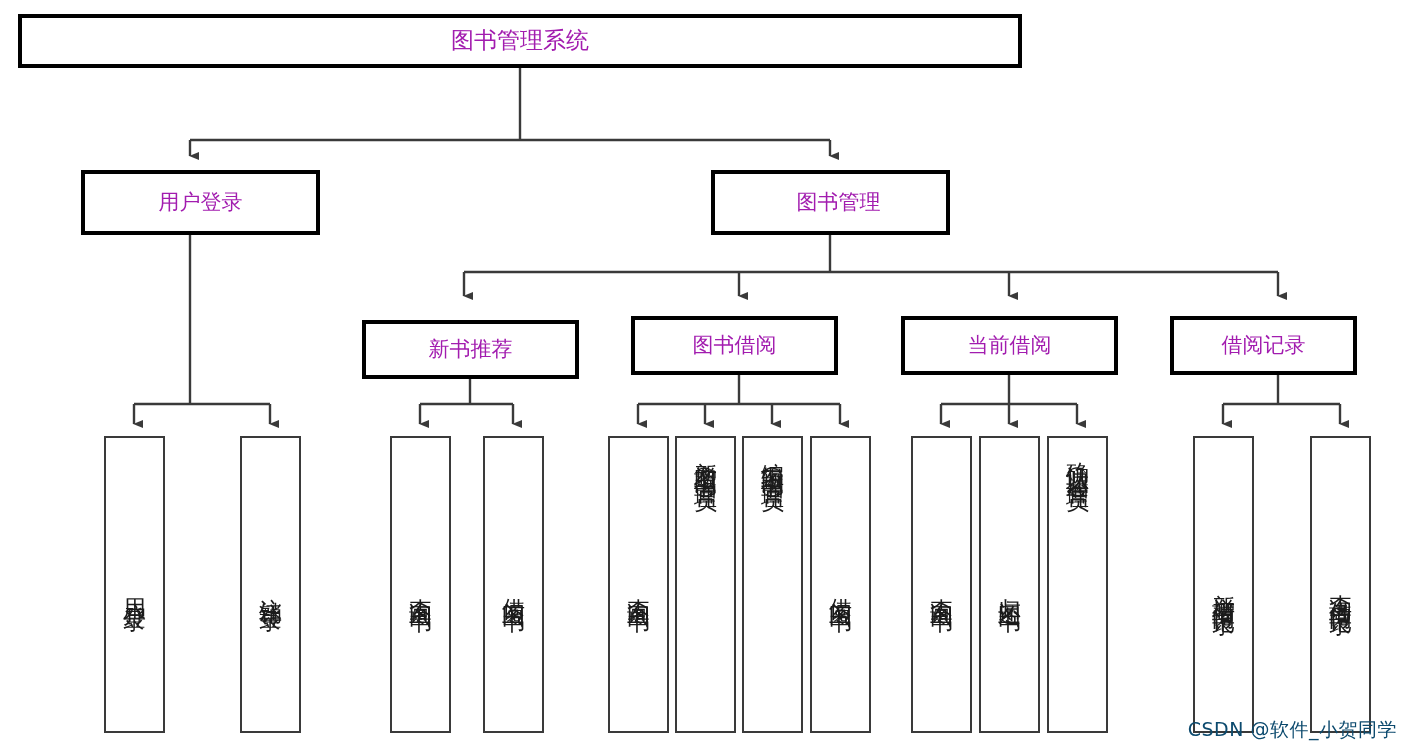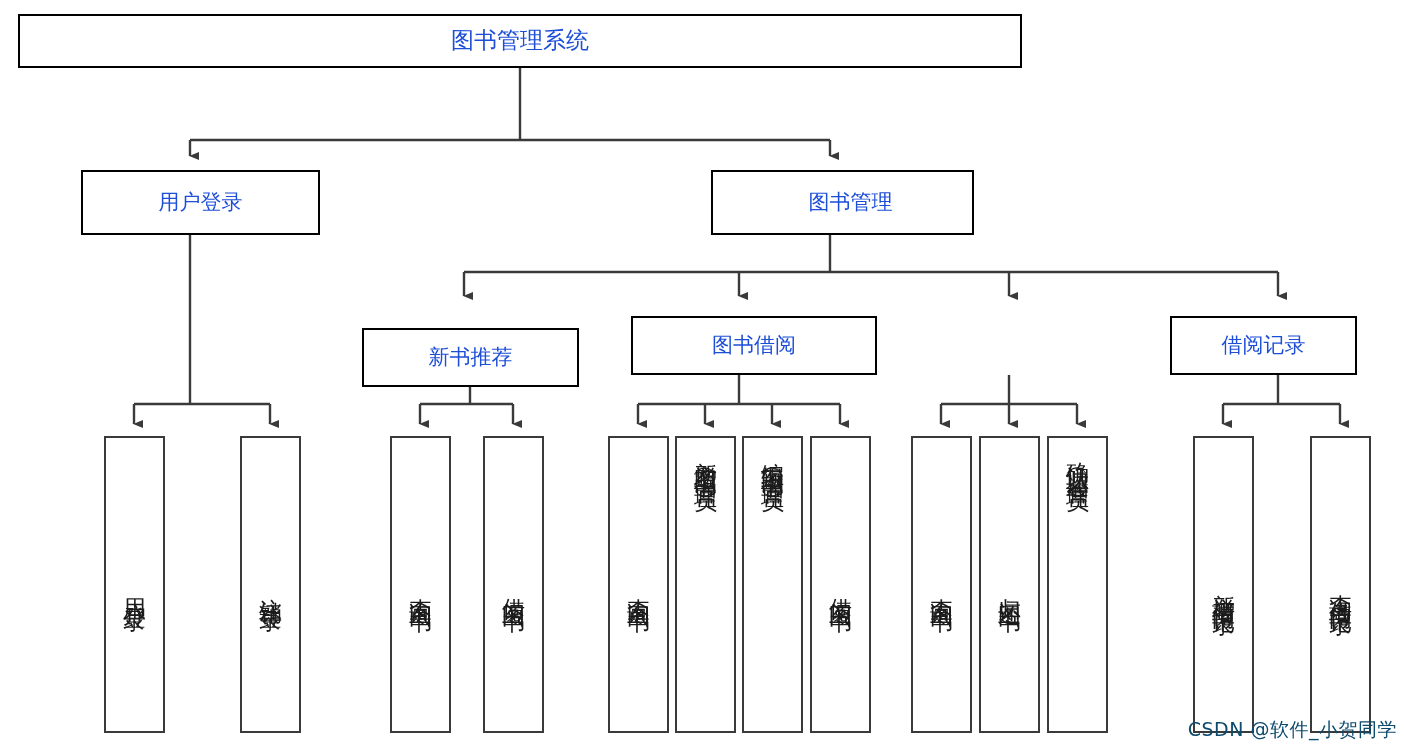--- a/index.html
+++ b/index.html
@@ -8,25 +8,25 @@
     width:1405px;height:747px;position:relative;overflow:hidden;
     -webkit-font-smoothing:antialiased;
   }
   #stage{position:absolute;left:0;top:0;width:1405px;height:747px;}
   svg#wires{position:absolute;left:0;top:0;width:1405px;height:747px;pointer-events:none;}
 
   .node{
     position:absolute;
     box-sizing:border-box;
     background:#ffffff;
-    border:2px solid #000000;
+    border:4px solid #000000;
     display:flex;
     align-items:center;
     justify-content:center;
-    color:#1d4ed8;
+    color:#a21caf;
     text-align:right;
   }
   .node.level0{font-size:23px;}
   .node.level1{font-size:21px;}
   .node.level2{font-size:21px;}
 
   .node .lbl{
     display:block;
     line-height:1.18;
     white-space:nowrap;
@@ -119,32 +119,35 @@
   </svg>
 
   <div class="node level0" style="left:18px;top:14px;width:1004px;height:54px;">
     <span class="lbl">图书管理系统</span>
   </div>
 
   <div class="node level1" style="left:81px;top:170px;width:239px;height:65px;">
     <span class="lbl">用户登录</span>
   </div>
 
-  <div class="node level1" style="left:711px;top:170px;width:263px;height:65px;padding-left:16px;">
+  <div class="node level1" style="left:711px;top:170px;width:239px;height:65px;padding-left:16px;">
     <span class="lbl">图书管理</span>
   </div>
 
-  <div class="node level2" style="left:362px;top:328px;width:217px;height:59px;">
+  <div class="node level2" style="left:362px;top:320px;width:217px;height:59px;">
     <span class="lbl">新书推荐</span>
   </div>
 
-  <div class="node level2" style="left:631px;top:316px;width:246px;height:59px;">
+  <div class="node level2" style="left:631px;top:316px;width:207px;height:59px;">
     <span class="lbl">图书借阅</span>
   </div>
 
+  <div class="node level2" style="left:901px;top:316px;width:217px;height:59px;">
+    <span class="lbl">当前借阅</span>
+  </div>
 
   <div class="node level2" style="left:1170px;top:316px;width:187px;height:59px;">
     <span class="lbl">借阅记录</span>
   </div>
 
   <div class="leaf" style="left:104px;top:436px;width:61px;height:297px;">
     <span class="vlbl">用户登录</span>
   </div>
 
   <div class="leaf" style="left:240px;top:436px;width:61px;height:297px;">

